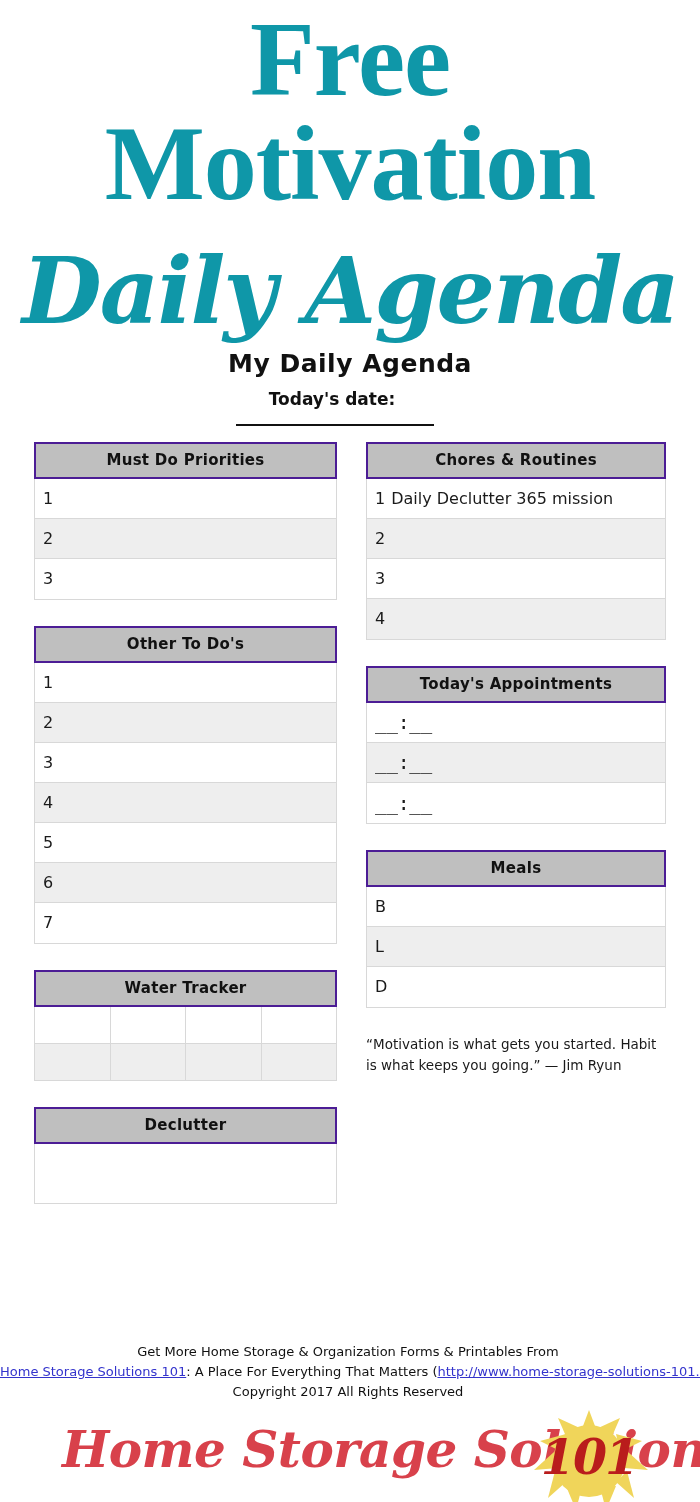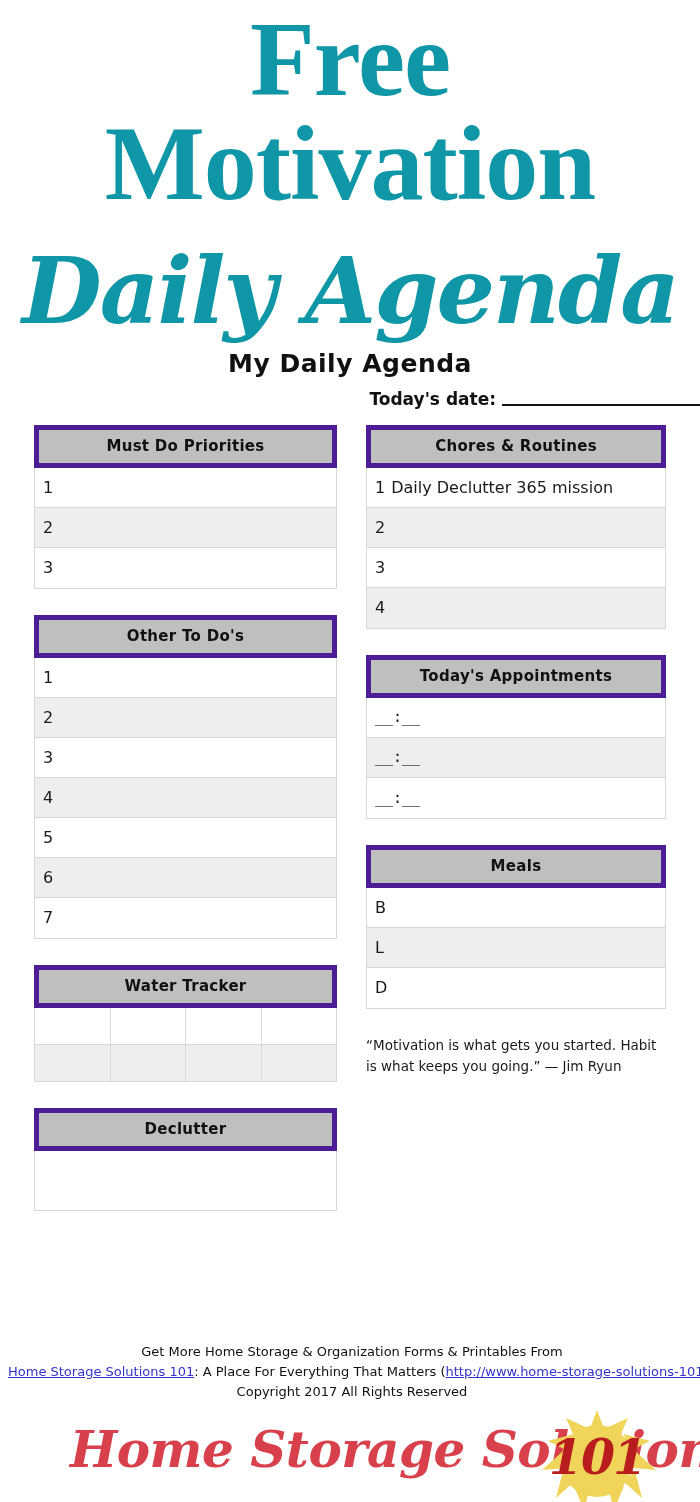--- a/index.html
+++ b/index.html
@@ -45,22 +45,24 @@
     text-align: center;
     font-family: "DejaVu Sans", sans-serif;
     font-weight: bold;
     font-size: 25px;
     letter-spacing: 0.5px;
     color: #111;
   }
   .date-row {
     display: flex;
     justify-content: flex-end;
-    align-items: flex-start;
+    align-items: center;
+    padding-right: 36px;
     margin-top: 11px;
+    flex-direction: column;
   }
   .date-label {
     font-family: "DejaVu Sans", sans-serif;
     font-weight: bold;
     font-size: 17px;
     color: #111;
     white-space: nowrap;
   }
   .date-blank {
     display: inline-block;
@@ -86,42 +88,42 @@
   .block { margin-bottom: 26px; }
   .block-head {
     background: #bfbfbf;
     text-align: center;
     font-family: "DejaVu Sans", sans-serif;
     font-weight: bold;
     font-size: 15px;
     letter-spacing: 0.3px;
     color: #111;
     padding: 7px 4px 8px;
-    border: 5px solid #4c1d95;
+    border: 2px solid #4c1d95;
     box-sizing: border-box;
   }
   .rows { border: 1px solid #d8d8d8; border-top: none; }
   .row {
     height: 40px;
     box-sizing: border-box;
     border-bottom: 1px solid #d8d8d8;
     display: flex;
     align-items: center;
     padding-left: 8px;
     font-family: "DejaVu Sans", sans-serif;
     font-size: 16px;
     color: #1a1a1a;
   }
   .row:last-child { border-bottom: none; }
   .row.alt { background: #eeeeee; }
   .row .num { margin-right: 6px; }
   .row .txt { }
   .time-blank {
     font-family: "DejaVu Sans Mono", monospace;
-    font-size: 15px;
+    font-size: 19px;
     letter-spacing: 0px;
   }
 
   
   .openbox {
     border: 1px solid #d8d8d8;
     border-top: none;
     background: #ffffff;
     box-sizing: border-box;
   }
@@ -152,21 +154,20 @@
     color: #1a1a1a;
   }
 
   
   .footer {
     position: absolute;
     left: 0;
     right: 4px;
     bottom: 0;
     text-align: center;
-    padding-left: 8px;
   }
   .foot-line {
     font-family: "DejaVu Sans", sans-serif;
     font-size: 13px;
     color: #111;
     line-height: 1.55;
     white-space: nowrap;
   }
   .foot-link {
     color: #3333cc;

